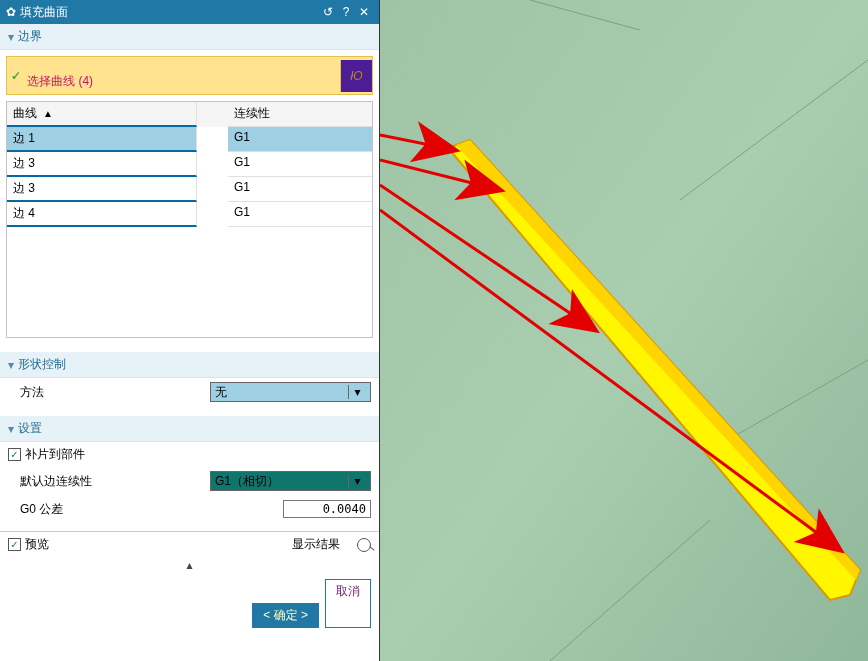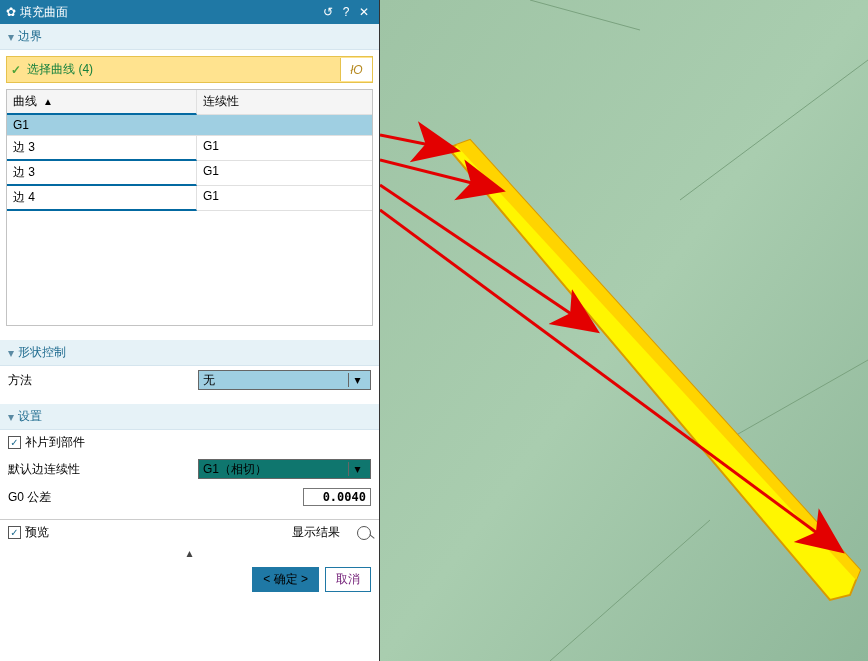--- a/index.html
+++ b/index.html
@@ -7,49 +7,49 @@
   .app { display: flex; width: 100%; height: 100%; }
   .panel { width: 380px; height: 100%; background: #fff; display: flex; flex-direction: column; border-right: 1px solid #333; }
   .titlebar { background: #1f78a5; color: #fff; display: flex; align-items: center; padding: 3px 6px; height: 24px; }
   .titlebar .gear { margin-right: 4px; }
   .titlebar .title { flex: 1; }
   .titlebar .ctrl { width: 18px; text-align: center; cursor: pointer; }
   .section-header { background: #e6f2f7; color: #1f6b8f; padding: 4px 8px; display: flex; align-items: center; border-bottom: 1px solid #d5e5ee; cursor: pointer; }
   .section-header .tri { margin-right: 4px; color: #5a8aa3; }
   .curve-sel { background: #ffe38f; display: flex; align-items: center; margin: 6px; border: 1px solid #e6c24d; }
   .curve-sel .chk { color: #4fa33a; margin: 0 4px; font-weight: bold; }
-  .curve-sel .label { flex: 1; padding: 4px 2px; color: #15803d; }
-  .curve-sel .icon-btn { width: 32px; height: 23px; background: #ffffff; display: flex; align-items: center; justify-content: center; border-left: 1px solid #e6c24d; color: #b5881e; font-style: italic; }
+  .curve-sel .label { flex: 1; padding: 4px 2px; color: #be185d; margin-top: 12px; }
+  .curve-sel .icon-btn { width: 32px; height: 32px; background: #4c1d95; display: flex; align-items: center; justify-content: center; border-left: 1px solid #e6c24d; color: #b5881e; font-style: italic; }
   .table { margin: 0 6px; border: 1px solid #c3c3c3; }
   .table .head, .table .row { display: flex; }
   .table .head { background: #f5f5f5; }
   .table .cell1 { width: 190px; padding: 3px 6px; border-right: 1px solid #e0e0e0; border-bottom: 2px solid #0369a1; display: flex; align-items: center; }
-  .table .cell2 { flex: 1; padding: 3px 6px; border-bottom: 1px solid #e0e0e0; }
+  .table .cell2 { flex: 1; padding: 3px 6px; border-bottom: 1px solid #e0e0e0; margin-left: 31px; }
   .table .sortarrow { margin-left: 6px; font-size: 10px; }
   .table .row.selected .cell1, .table .row.selected .cell2 { background: #9fcfe2; }
   .table .body { height: 210px; overflow-y: auto; background: #fff; }
   .kv { display: flex; align-items: center; padding: 4px 8px; min-height: 28px; }
-  .kv .k { width: 190px; }
+  .kv .k { width: 190px; margin-left: 12px; }
   .kv .v { flex: 1; }
   .select { width: 100%; background: #0f766e; border: 1px solid #666; padding: 1px 4px; display: flex; align-items: center; height: 20px; }
   .select.hl { background: #9fcfe2; }
   .select .selval { flex: 1; }
   .select .arrow { border-left: 1px solid #666; width: 18px; text-align: center; }
   .chk-line { display: flex; align-items: center; padding: 4px 8px; gap: 4px; }
   .chkbox { width: 13px; height: 13px; border: 1px solid #555; display: flex; align-items: center; justify-content: center; font-size: 10px; color: #1f6b8f; }
-  .numinput { width: 68px; text-align: right; border: 1px solid #777; padding: 1px 4px; font-family: monospace; font-weight: bold; }
+  .numinput { width: 88px; text-align: right; border: 1px solid #777; padding: 1px 4px; font-family: monospace; }
   .preview-row { display: flex; align-items: center; padding: 4px 8px; border-top: 1px solid #ccc; }
   .preview-row .left { display: flex; align-items: center; gap: 4px; }
   .preview-row .right { margin-left: auto; display: flex; align-items: center; gap: 17px; }
   .lens { width: 14px; height: 14px; border: 1px solid #555; border-radius: 50%; position: relative; }
   .lens::after { content: ""; position: absolute; width: 6px; height: 1px; background: #555; right: -5px; bottom: 2px; transform: rotate(40deg); }
   .collapse-bar { text-align: center; padding: 1px; cursor: pointer; color: #444; }
   .btn-row { display: flex; justify-content: flex-end; gap: 6px; padding: 6px 8px; }
   .btn { padding: 3px 10px; border: 1px solid #1f78a5; cursor: pointer; }
-  .btn.primary { background: #1f78a5; color: #000000; }
+  .btn.primary { background: #1f78a5; color: #fef9c3; margin-top: 24px; }
   .btn.secondary { background: #fff; color: #701a75; }
   .viewport { flex: 1; position: relative; background: #a4c9a9; overflow: hidden; }
   .viewport svg { position: absolute; inset: 0; }
 </style>
 </head>
 <body>
 
 <div class="app">
   <div class="panel">
 
@@ -75,20 +75,21 @@
     <div class="table">
       <div class="head">
         <div class="cell1">
           <span>曲线</span>
           <span class="sortarrow">▲</span>
         </div>
         <div class="cell2">连续性</div>
       </div>
       <div class="body" id="table-body">
           <div class="row selected">
+            <div class="cell1">边 1</div>
             <div class="cell2">G1</div>
           </div>
           <div class="row">
             <div class="cell1">边 3</div>
             <div class="cell2">G1</div>
           </div>
           <div class="row">
             <div class="cell1">边 3</div>
             <div class="cell2">G1</div>
           </div>

